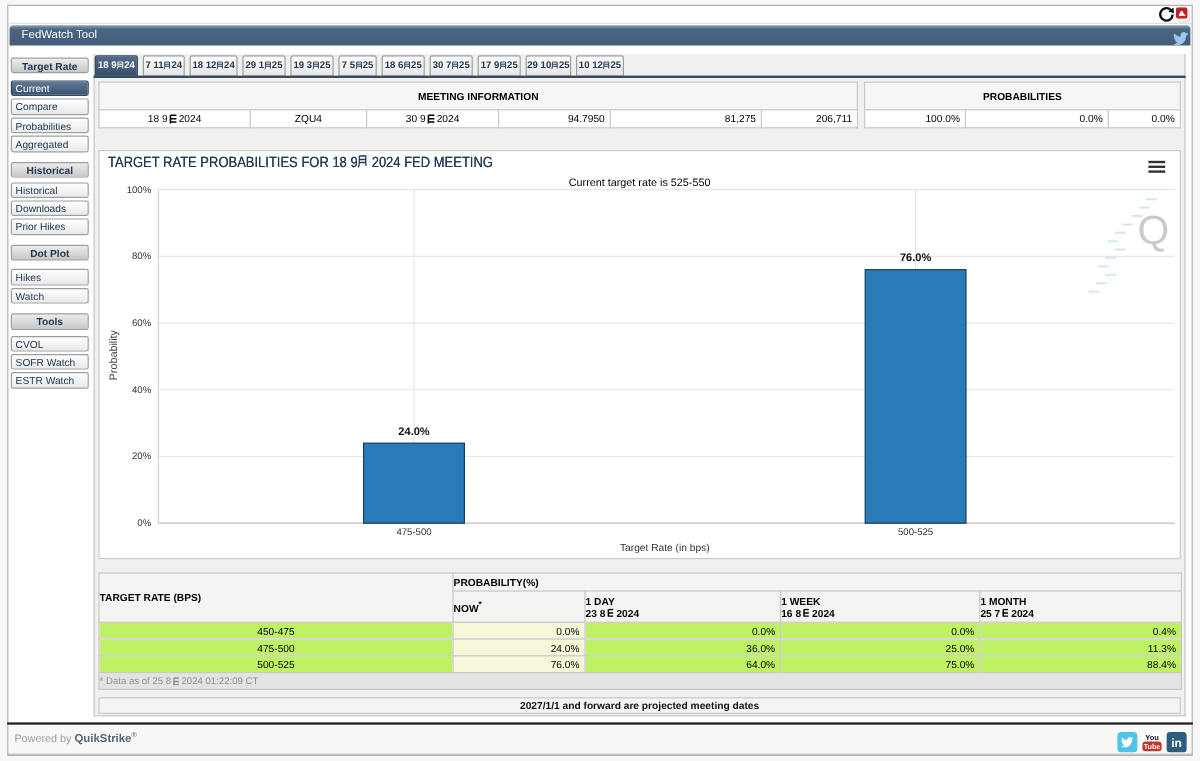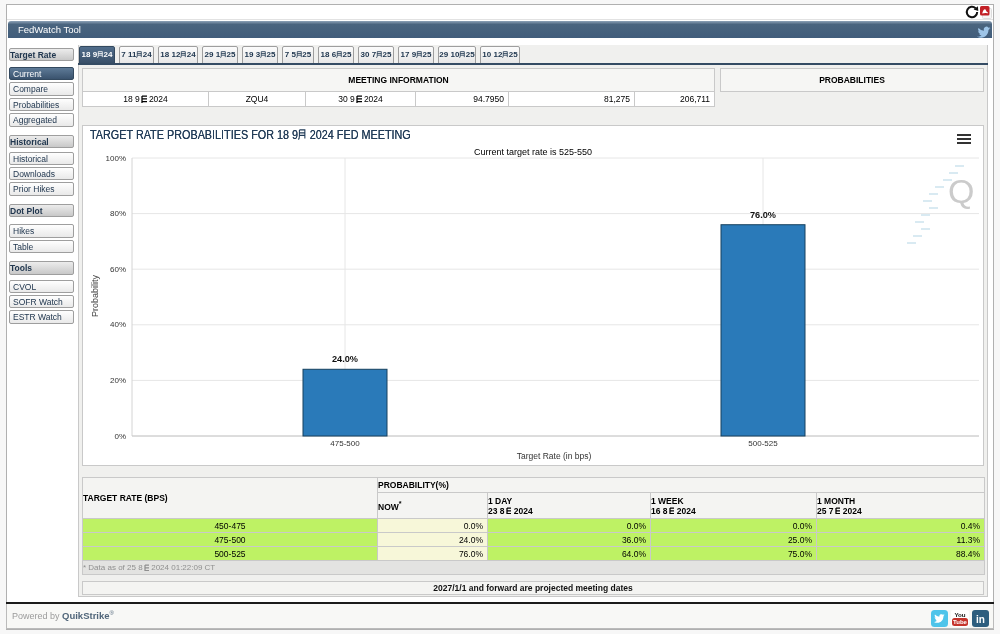--- a/index.html
+++ b/index.html
@@ -5,21 +5,21 @@
 <style>
 *{margin:0;padding:0;box-sizing:border-box}
 html,body{width:1000px;height:634px;background:#f7f7f7;font-family:"Liberation Sans",sans-serif;position:relative;overflow:hidden}
 .abs{position:absolute}
 #page{left:6px;top:4px;width:988px;height:626px;border:1px solid #b0b0b0;background:#fff}
 #bluebar{left:8px;top:21px;width:984px;height:17px;background:linear-gradient(#8da2b7,#4a657f 20%,#415d7b);color:#fff;font-size:9.5px;line-height:18px;padding-left:10px;border-radius:3px 3px 0 0}
 #mainpanel{left:78px;top:45px;width:910px;height:552px;background:#f0f0ee;border:1px solid #c9c9c9;border-top:none}
 #navyline{left:78px;top:63px;width:910px;height:2px;background:#344b63}
 
 .sbh,.sbi{left:9px;width:65px;height:13.5px;font-size:8.5px;border:1px solid #9e9e9e;border-radius:2px;color:#21374f;line-height:12px}
-.sbh{background:linear-gradient(#ececec,#c8c8c8);font-weight:bold;text-align:left}
+.sbh{background:linear-gradient(#ececec,#c8c8c8);font-weight:bold;text-align:center}
 .sbi{background:linear-gradient(#fefefe,#e9e9e9);padding-left:3px}
 .sbi.sel{background:linear-gradient(#5e7a97,#3a536e);color:#fff;border-color:#33495f}
 
 .tab{top:46px;height:18px;font-size:8px;font-weight:bold;color:#213850;background:linear-gradient(#fcfcfc,#e6e6e6);border:1px solid #9e9e9e;border-radius:2px 2px 0 0;text-align:center;line-height:16px;white-space:nowrap}
 .tab.sel{background:linear-gradient(#4c678530,#3a536e);background:linear-gradient(#516d8b,#394f68);color:#fff;border-color:#33495f}
 
 table{border-collapse:collapse;font-size:8.5px;color:#000;table-layout:fixed}
 .ttop{border:1px solid #b5b5b5;background:#f6f6f4}
 .ttop td,.ttop th{border:1px solid #c9c9c9;overflow:hidden;white-space:nowrap}
 .ttop .tt{font-weight:bold;text-align:center;height:23px}
@@ -74,21 +74,21 @@
     <div class="abs sbi sel" style="top:66.5px">Current</div>
     <div class="abs sbi" style="top:82px">Compare</div>
     <div class="abs sbi" style="top:97.5px">Probabilities</div>
     <div class="abs sbi" style="top:113px">Aggregated</div>
     <div class="abs sbh" style="top:134.5px">Historical</div>
     <div class="abs sbi" style="top:151.5px">Historical</div>
     <div class="abs sbi" style="top:166.5px">Downloads</div>
     <div class="abs sbi" style="top:182px">Prior Hikes</div>
     <div class="abs sbh" style="top:203.5px">Dot Plot</div>
     <div class="abs sbi" style="top:224px">Hikes</div>
-    <div class="abs sbi" style="top:239.5px">Table</div>
+    <div class="abs sbi" style="top:239.5px">Watch</div>
     <div class="abs sbh" style="top:261px">Tools</div>
     <div class="abs sbi" style="top:279.5px">CVOL</div>
     <div class="abs sbi" style="top:294.5px">SOFR Watch</div>
     <div class="abs sbi" style="top:310px">ESTR Watch</div>
   </div>
 <div id="tabs">
     <div class="abs tab sel" style="left:79px;width:36px">18 9<svg class="yue" viewBox="0 0 10 11" style="color:#fff">
         <use href="#yueg"></use>
       </svg>24</div>
     <div class="abs tab" style="left:119px;width:35px">7 11<svg class="yue" viewBox="0 0 10 11" style="color:#213850">
@@ -154,20 +154,25 @@
 
 <table class="abs ttop" style="left:720px;top:68px;width:263px">
 <colgroup>
       <col style="width:84px">
       <col style="width:119px">
       <col style="width:60px">
     </colgroup>
 <tbody>
       <tr>
         <td class="tt" colspan="3">PROBABILITIES</td>
+      </tr>
+<tr>
+        <td class="dt r">100.0%</td>
+        <td class="dt r">0.0%</td>
+        <td class="dt r">0.0%</td>
       </tr>
 </tbody>
   </table>
 <div id="chart" class="abs">
     <svg width="902" height="341" viewBox="0 0 902 341" font-family="Liberation Sans,sans-serif">
       <line x1="49" y1="310" x2="896" y2="310" stroke="#e6e6e6" stroke-width="1"></line>
       <line x1="49" y1="254.4" x2="896" y2="254.4" stroke="#e6e6e6" stroke-width="1"></line>
       <line x1="49" y1="198.8" x2="896" y2="198.8" stroke="#e6e6e6" stroke-width="1"></line>
       <line x1="49" y1="143.2" x2="896" y2="143.2" stroke="#e6e6e6" stroke-width="1"></line>
       <line x1="49" y1="87.6" x2="896" y2="87.6" stroke="#e6e6e6" stroke-width="1"></line>

